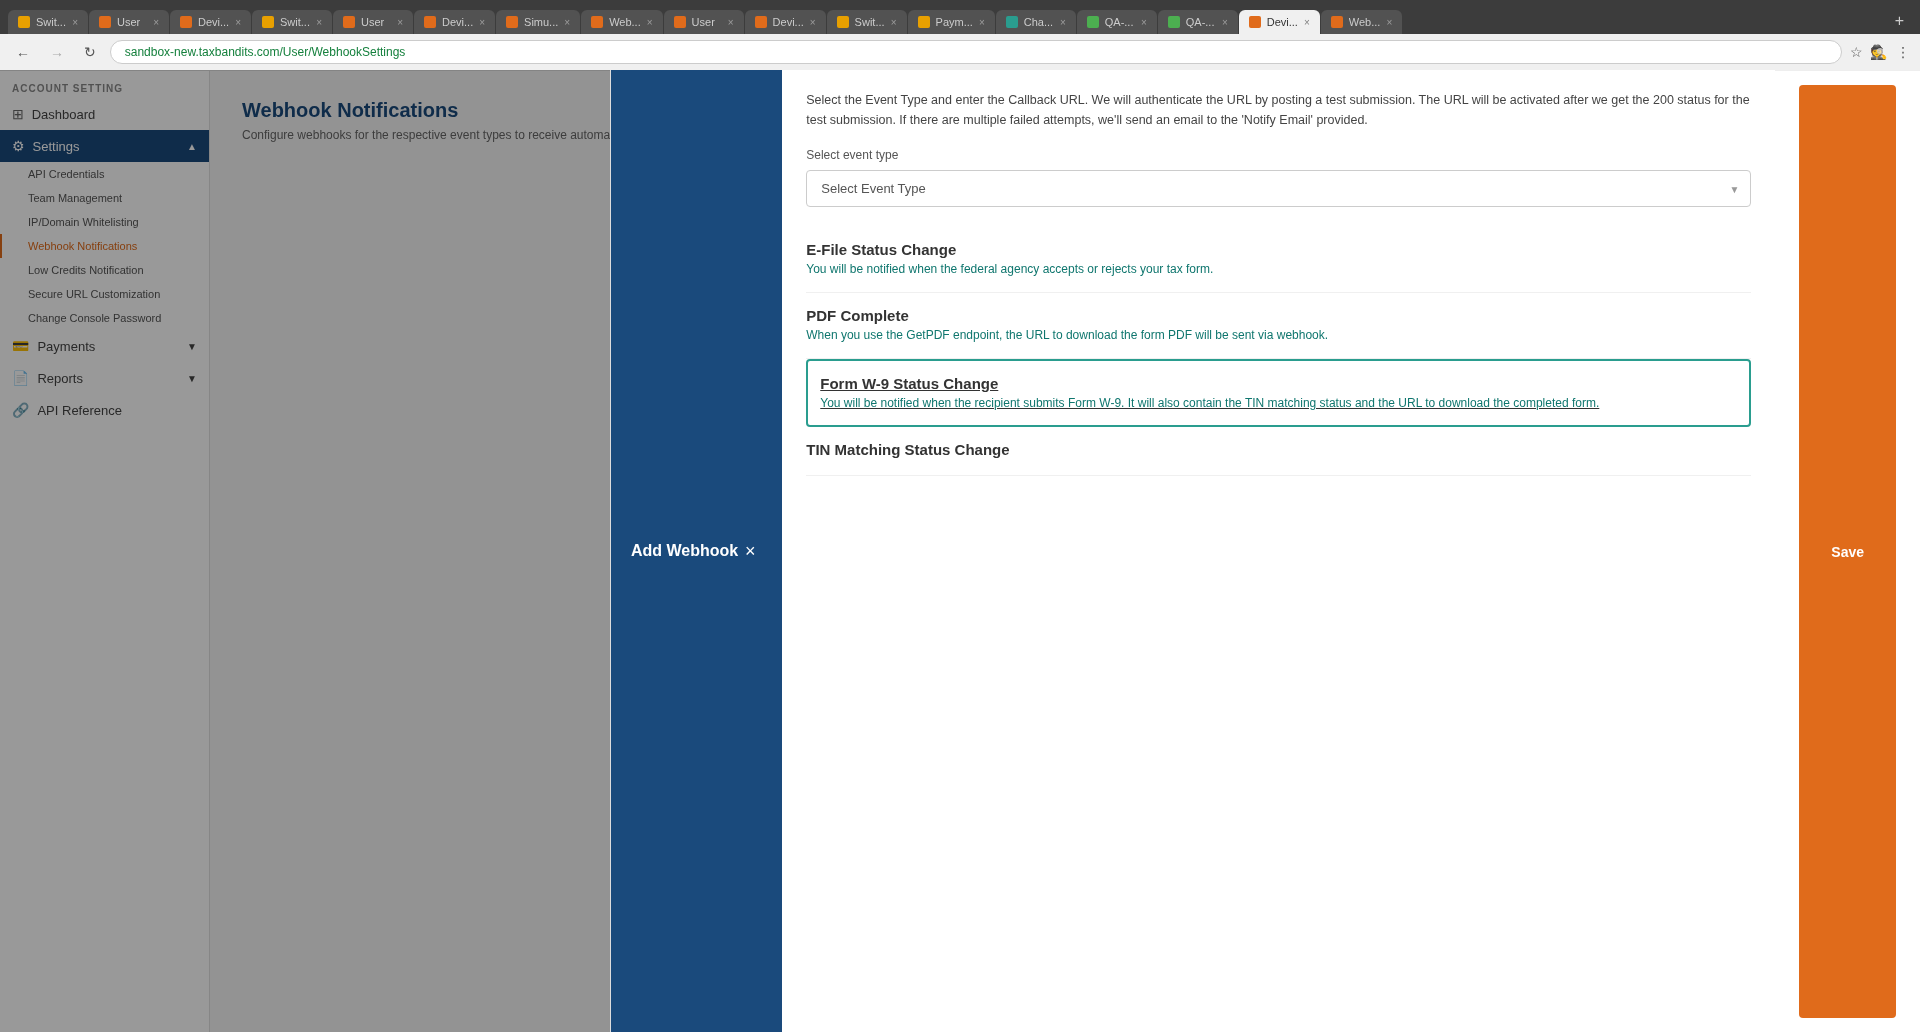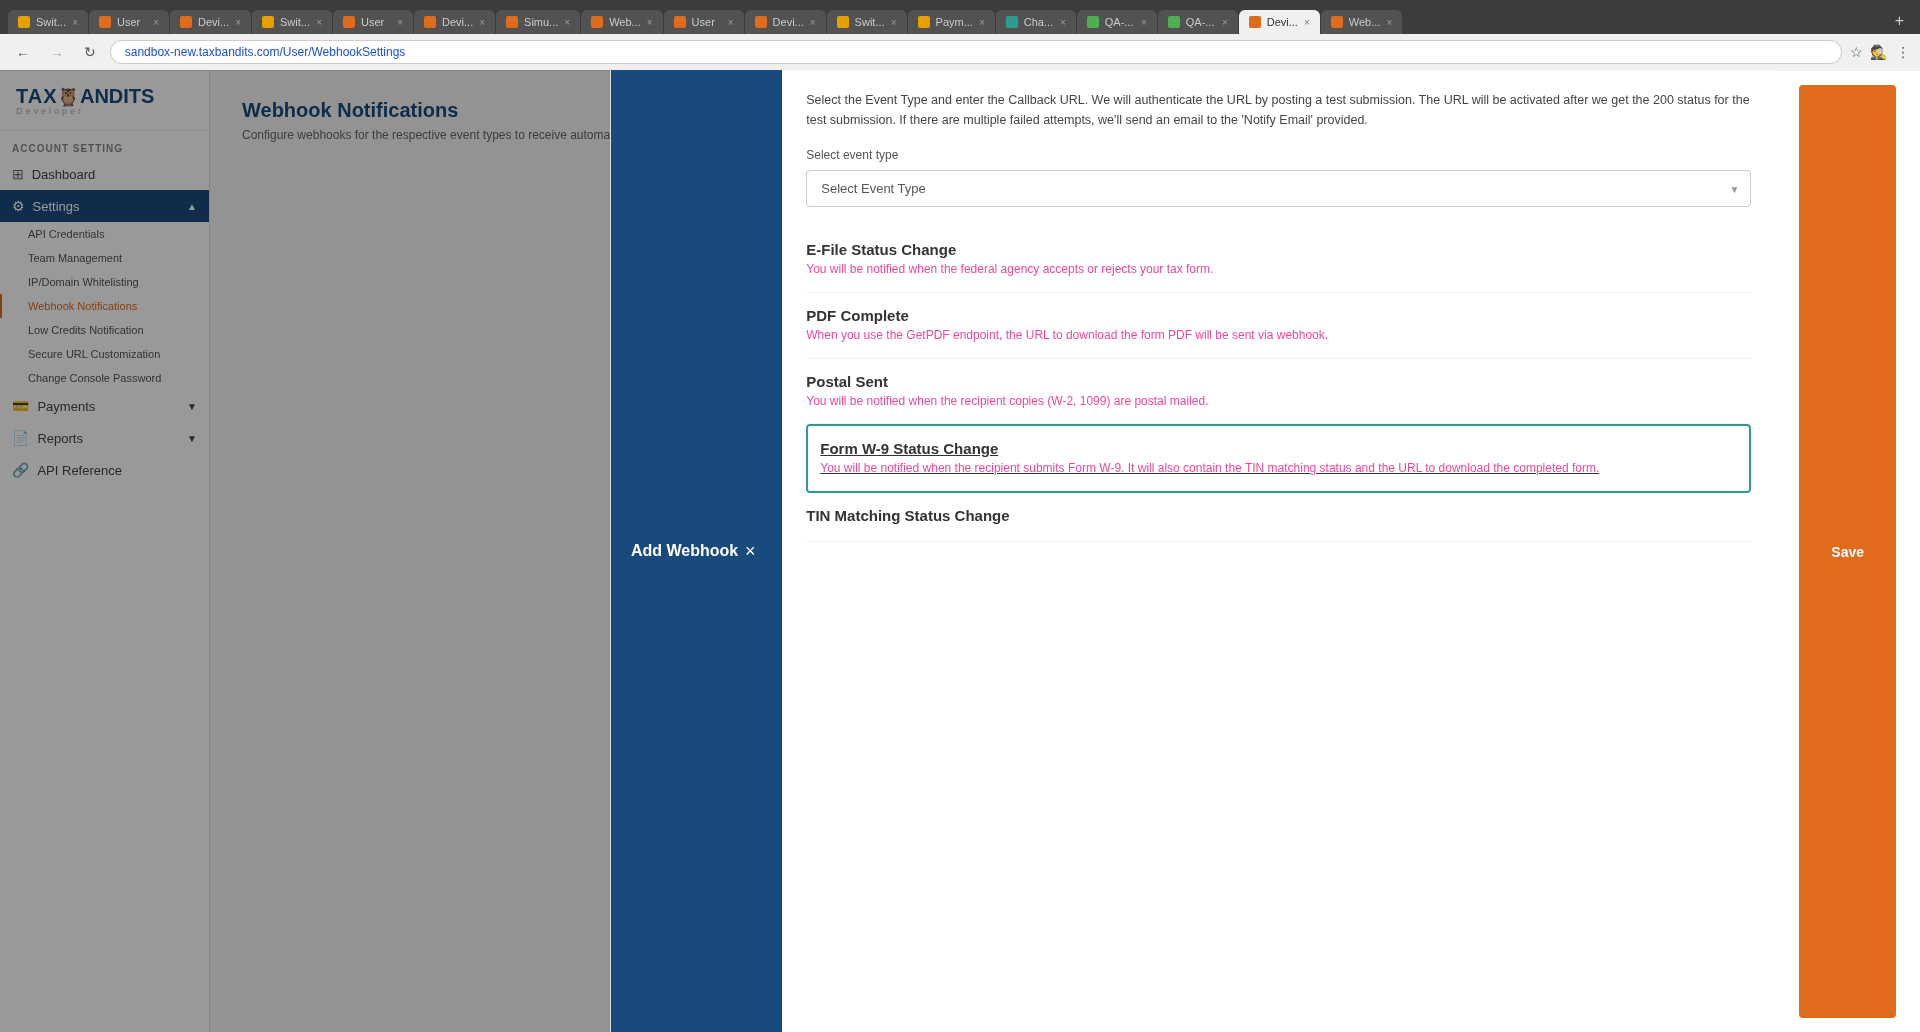--- a/index.html
+++ b/index.html
@@ -11,21 +11,21 @@
     .tab { background: #525252; color: #ccc; padding: 6px 10px; border-radius: 6px 6px 0 0; display: flex; align-items: center; gap: 6px; font-size: 11px; min-width: 80px; max-width: 120px; cursor: pointer; }
     .tab.active { background: #f0f0f0; color: #333; }
     .tab-favicon { width: 12px; height: 12px; border-radius: 2px; flex-shrink: 0; }
     .tab-label { overflow: hidden; text-overflow: ellipsis; white-space: nowrap; flex: 1; }
     .tab-close { opacity: 0.6; font-size: 10px; cursor: pointer; flex-shrink: 0; }
     .tab-new { background: transparent; border: none; color: #ccc; font-size: 16px; cursor: pointer; padding: 4px 8px; }
 
     .address-bar { background: #f0f0f0; padding: 6px 10px; display: flex; align-items: center; gap: 8px; border-bottom: 1px solid #ddd; }
     .nav-btn { background: none; border: none; cursor: pointer; color: #555; font-size: 14px; padding: 2px 6px; }
     .nav-btn:disabled { color: #aaa; }
-    .url-bar { flex: 1; background: white; border: 1px solid #ccc; border-radius: 16px; padding: 4px 14px; font-size: 12px; color: #1d4ed8; }
+    .url-bar { flex: 1; background: white; border: 1px solid #ccc; border-radius: 16px; padding: 4px 14px; font-size: 12px; color: #15803d; }
     .addr-icons { display: flex; gap: 8px; align-items: center; color: #555; font-size: 14px; }
 
     
     .page { display: flex; height: calc(100vh - 70px); background: #f5f5f5; }
 
     
     .sidebar { width: 210px; background: white; border-right: 1px solid #e0e0e0; flex-shrink: 0; overflow-y: auto; }
     .sidebar-logo { padding: 14px 16px; border-bottom: 1px solid #f0f0f0; }
     .logo-img { display: flex; flex-direction: column; align-items: flex-start; }
 
@@ -56,21 +56,21 @@
     .modal-body { padding: 20px 24px; flex: 1; overflow-y: auto; }
     .modal-desc { font-size: 12.5px; color: #444; margin-bottom: 18px; line-height: 1.6; }
     .modal-label { font-size: 12px; color: #555; margin-bottom: 8px; }
     .modal-select { width: 100%; padding: 10px 14px; border: 1px solid #ccc; border-radius: 4px; font-size: 13px; color: #555; background: white; appearance: none; cursor: pointer; }
     .modal-select-wrap { position: relative; margin-bottom: 20px; }
     .modal-select-wrap::after { content: '▼'; position: absolute; right: 12px; top: 50%; transform: translateY(-50%); color: #999; font-size: 10px; pointer-events: none; }
 
     .event-list { display: flex; flex-direction: column; gap: 0; }
     .event-item { padding: 14px 0; border-bottom: 1px solid #f0f0f0; }
     .event-name { font-size: 15px; font-weight: 600; color: #333; margin-bottom: 3px; }
-    .event-desc { font-size: 12px; color: #ec4899; line-height: 1.4; }
+    .event-desc { font-size: 12px; color: #0f766e; line-height: 1.4; }
     .event-item.highlighted { border: 2px solid #2a9d8f; border-radius: 4px; padding: 14px 12px; background: white; text-decoration: underline; }
 
     .modal-footer { padding: 14px 24px; border-top: 1px solid #eee; display: flex; justify-content: flex-end; flex-shrink: 0; background: white; }
     .btn-save { background: #e06b1b; color: white; border: none; padding: 10px 32px; font-size: 14px; border-radius: 4px; cursor: pointer; font-weight: 700; }
 
     
     .modal-body::-webkit-scrollbar { width: 8px; }
     .modal-body::-webkit-scrollbar-track { background: #f1f1f1; }
     .modal-body::-webkit-scrollbar-thumb { background: #ccc; border-radius: 4px; }
 
@@ -184,30 +184,20 @@
   <div class="addr-icons">
     <span>☆</span>
     <span>🕵</span>
     <span>⋮</span>
   </div>
 </div>
 
 <div class="page">
 
   <div class="sidebar">
-    <div class="sidebar-logo">
-      <div class="logo-img">
-        <div style="display:flex; align-items:center; gap:0;">
-          <span style="font-size:20px; font-weight:900; color:#1a4a7c; letter-spacing:1px;">TAX</span>
-          <span style="font-size:18px;">🦉</span>
-          <span style="font-size:20px; font-weight:900; color:#1a4a7c;">ANDITS</span>
-        </div>
-        <div style="font-size:9px; color:#aaa; letter-spacing:3px; text-align:center; margin-top:-2px;">Developer</div>
-      </div>
-    </div>
 
     <div class="sidebar-section">ACCOUNT SETTING</div>
 
     <div class="sidebar-item">
       <span class="sidebar-icon">⊞</span>
       <span>Dashboard</span>
     </div>
 
     <div class="sidebar-item active-parent">
       <span class="sidebar-icon">⚙</span>
@@ -269,24 +259,20 @@
 
     <div class="event-list" id="event-list">
     <div class="event-item">
           <div class="event-name">E-File Status Change</div>
           <div class="event-desc">You will be notified when the federal agency accepts or rejects your tax form.</div>
         </div>
         <div class="event-item">
           <div class="event-name">PDF Complete</div>
           <div class="event-desc">When you use the GetPDF endpoint, the URL to download the form PDF will be sent via webhook.</div>
         </div>
-        <div class="event-item">
-          <div class="event-name">Postal Sent</div>
-          <div class="event-desc">You will be notified when the recipient copies (W-2, 1099) are postal mailed.</div>
-        </div>
         <div class="event-item highlighted">
           <div class="event-name">Form W-9 Status Change</div>
           <div class="event-desc">You will be notified when the recipient submits Form W-9. It will also contain the TIN matching status and the URL to download the completed form.</div>
         </div>
         <div class="event-item">
           <div class="event-name">TIN Matching Status Change</div>
         </div>
       </div>
   </div>
   <div class="modal-footer">

